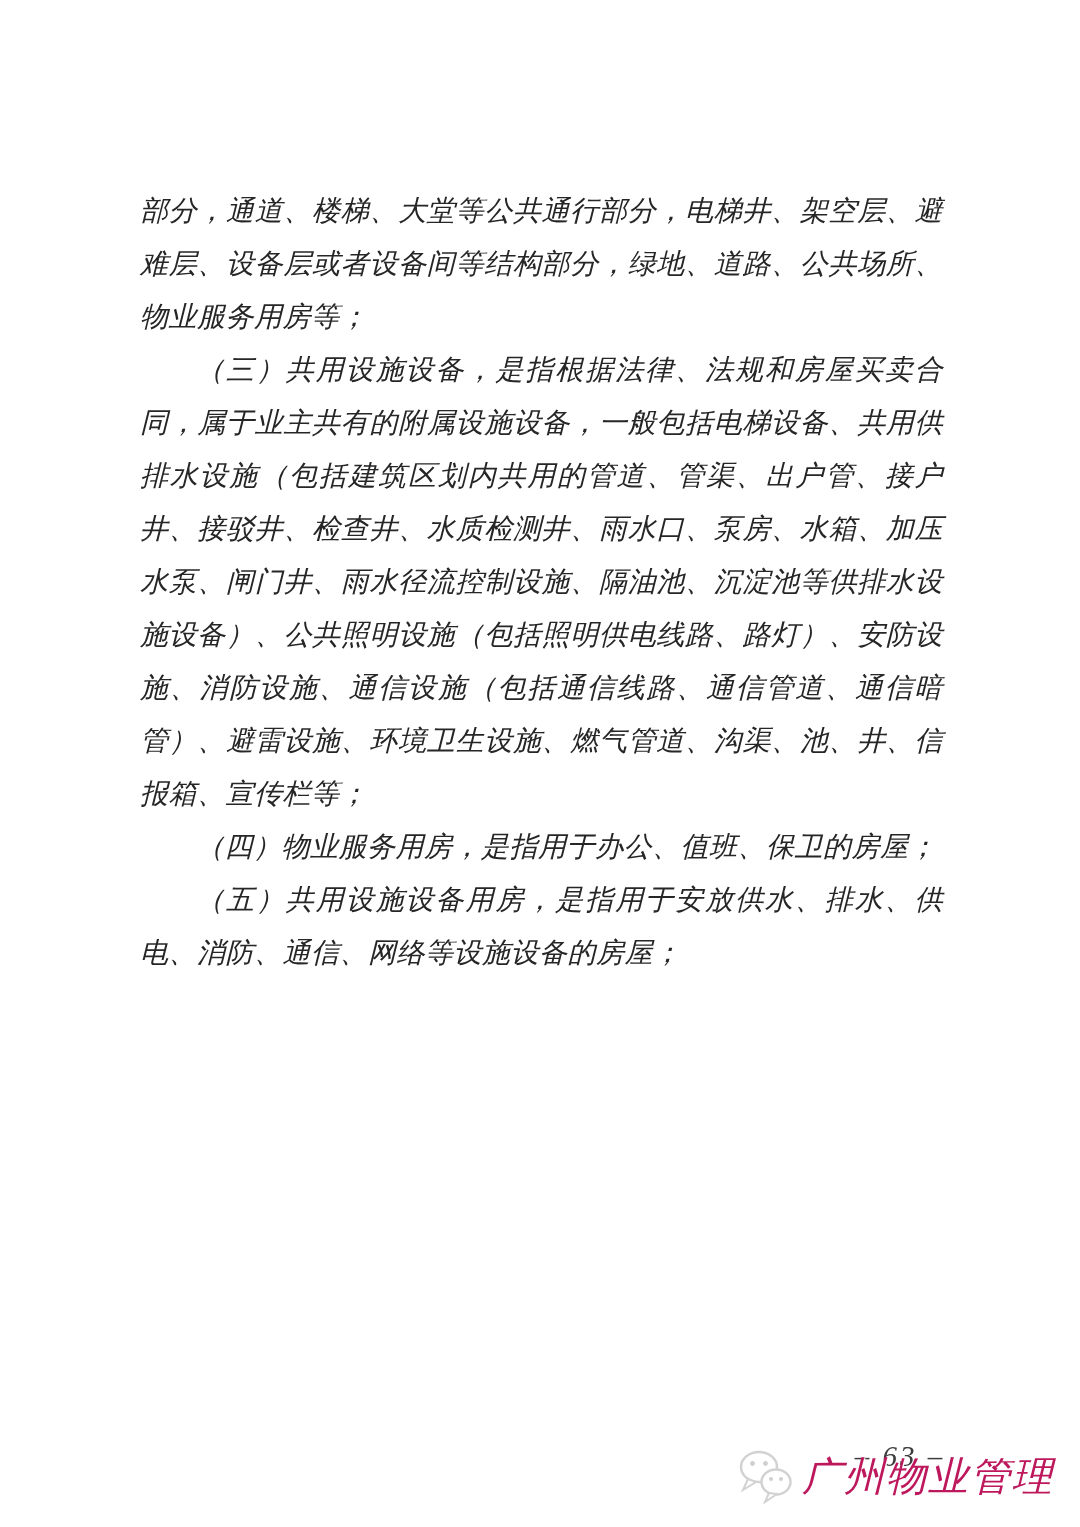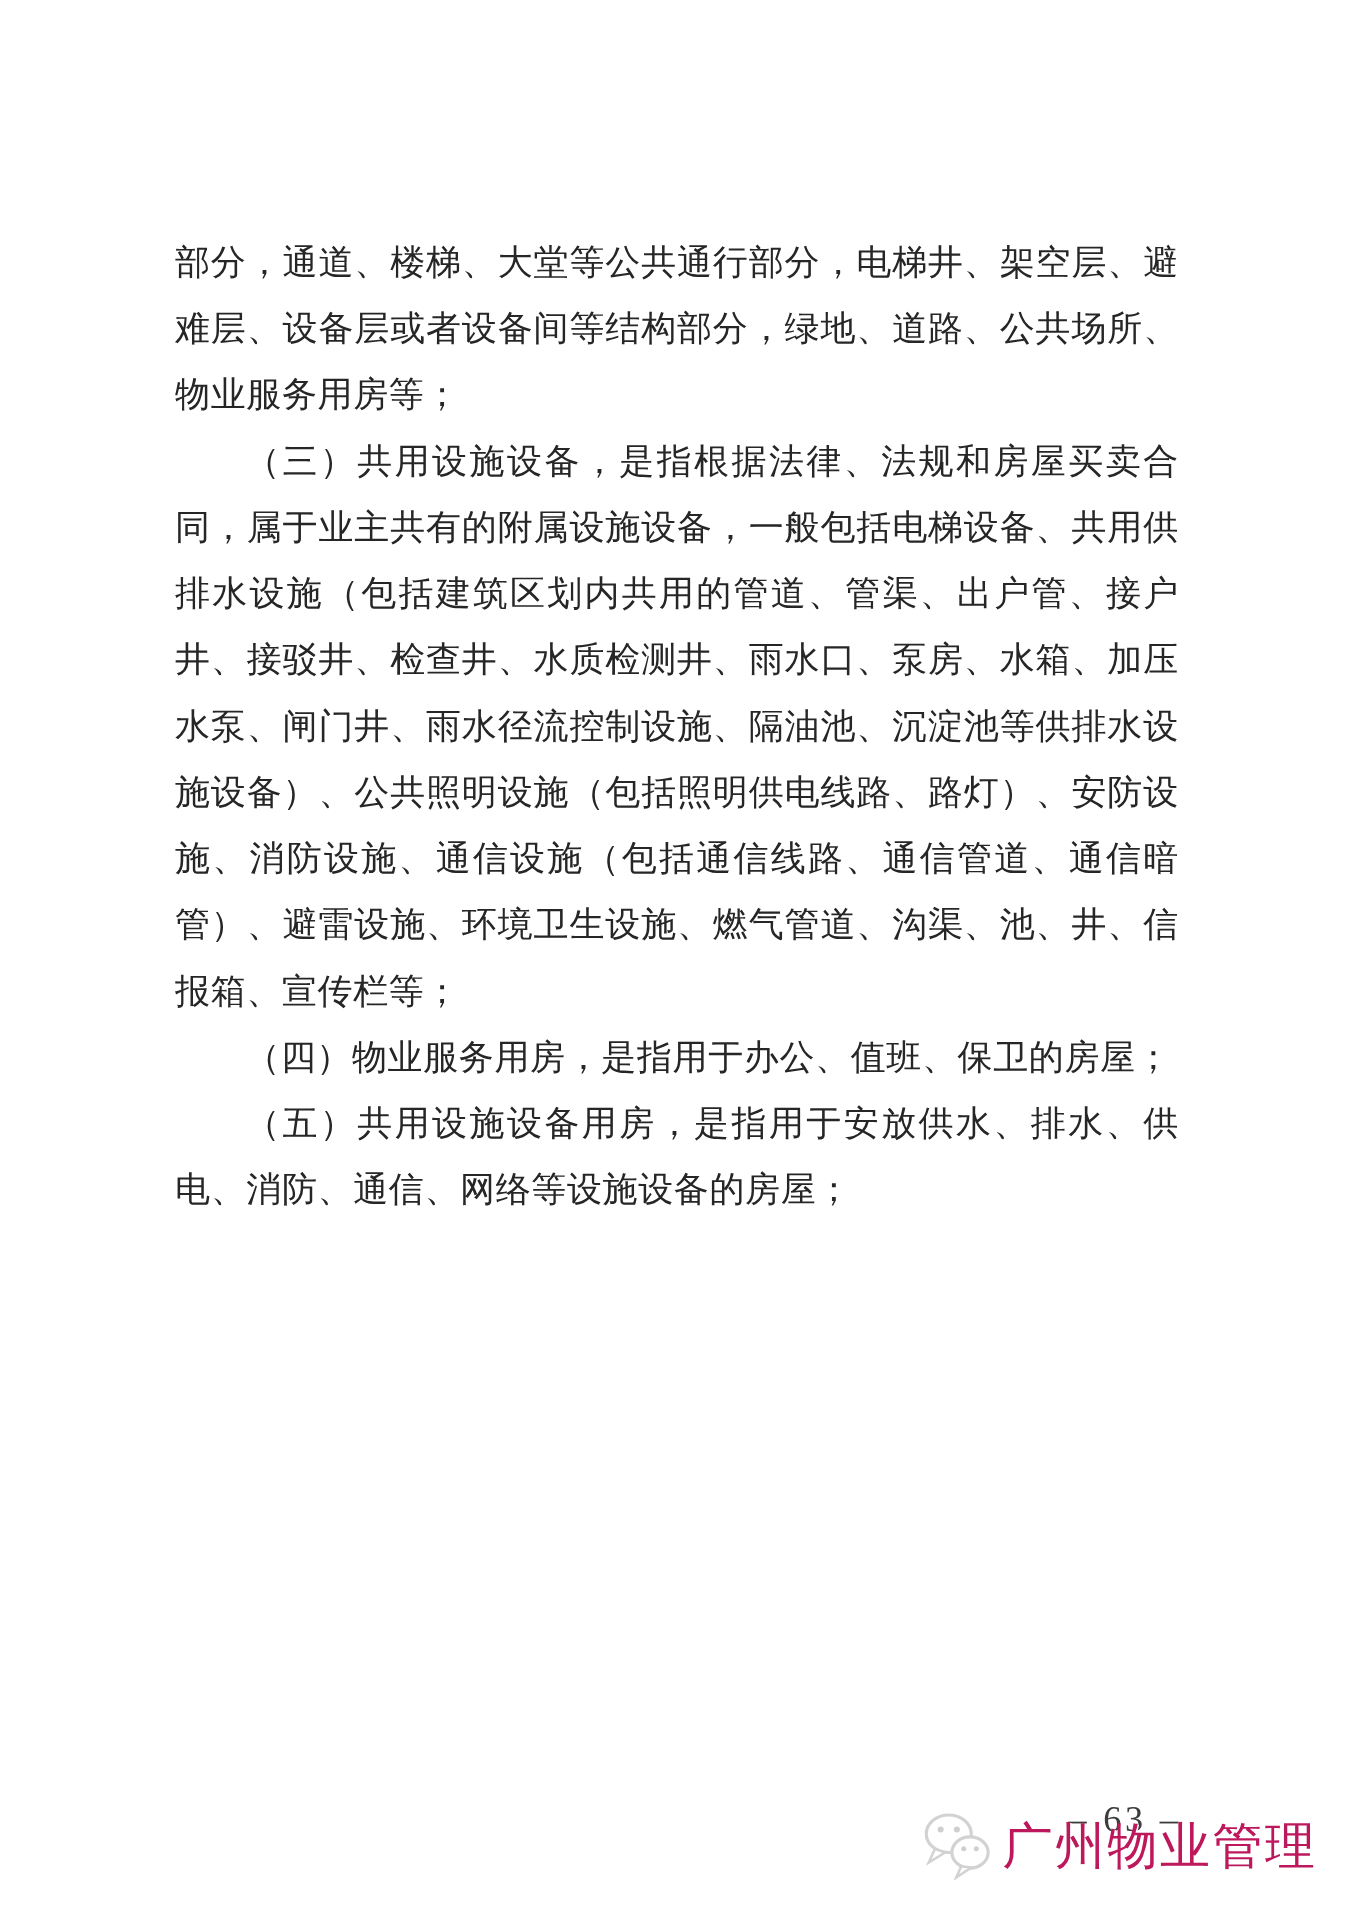--- a/index.html
+++ b/index.html
@@ -3,20 +3,21 @@
 <meta charset="utf-8">
 <style>
   html, body { margin: 0; padding: 0; background: #ffffff; }
   .page {
     position: relative;
     width: 1080px;
     height: 1527px;
     background: #ffffff;
     font-family: "Liberation Serif", serif;
     overflow: hidden;
+    font-style: italic;
   }
   .doc-body {
     position: absolute;
     left: 140px;
     top: 184px;
     width: 803px;
     color: #262626;
     font-size: 28px;
     line-height: 53px;
     text-align: justify;

